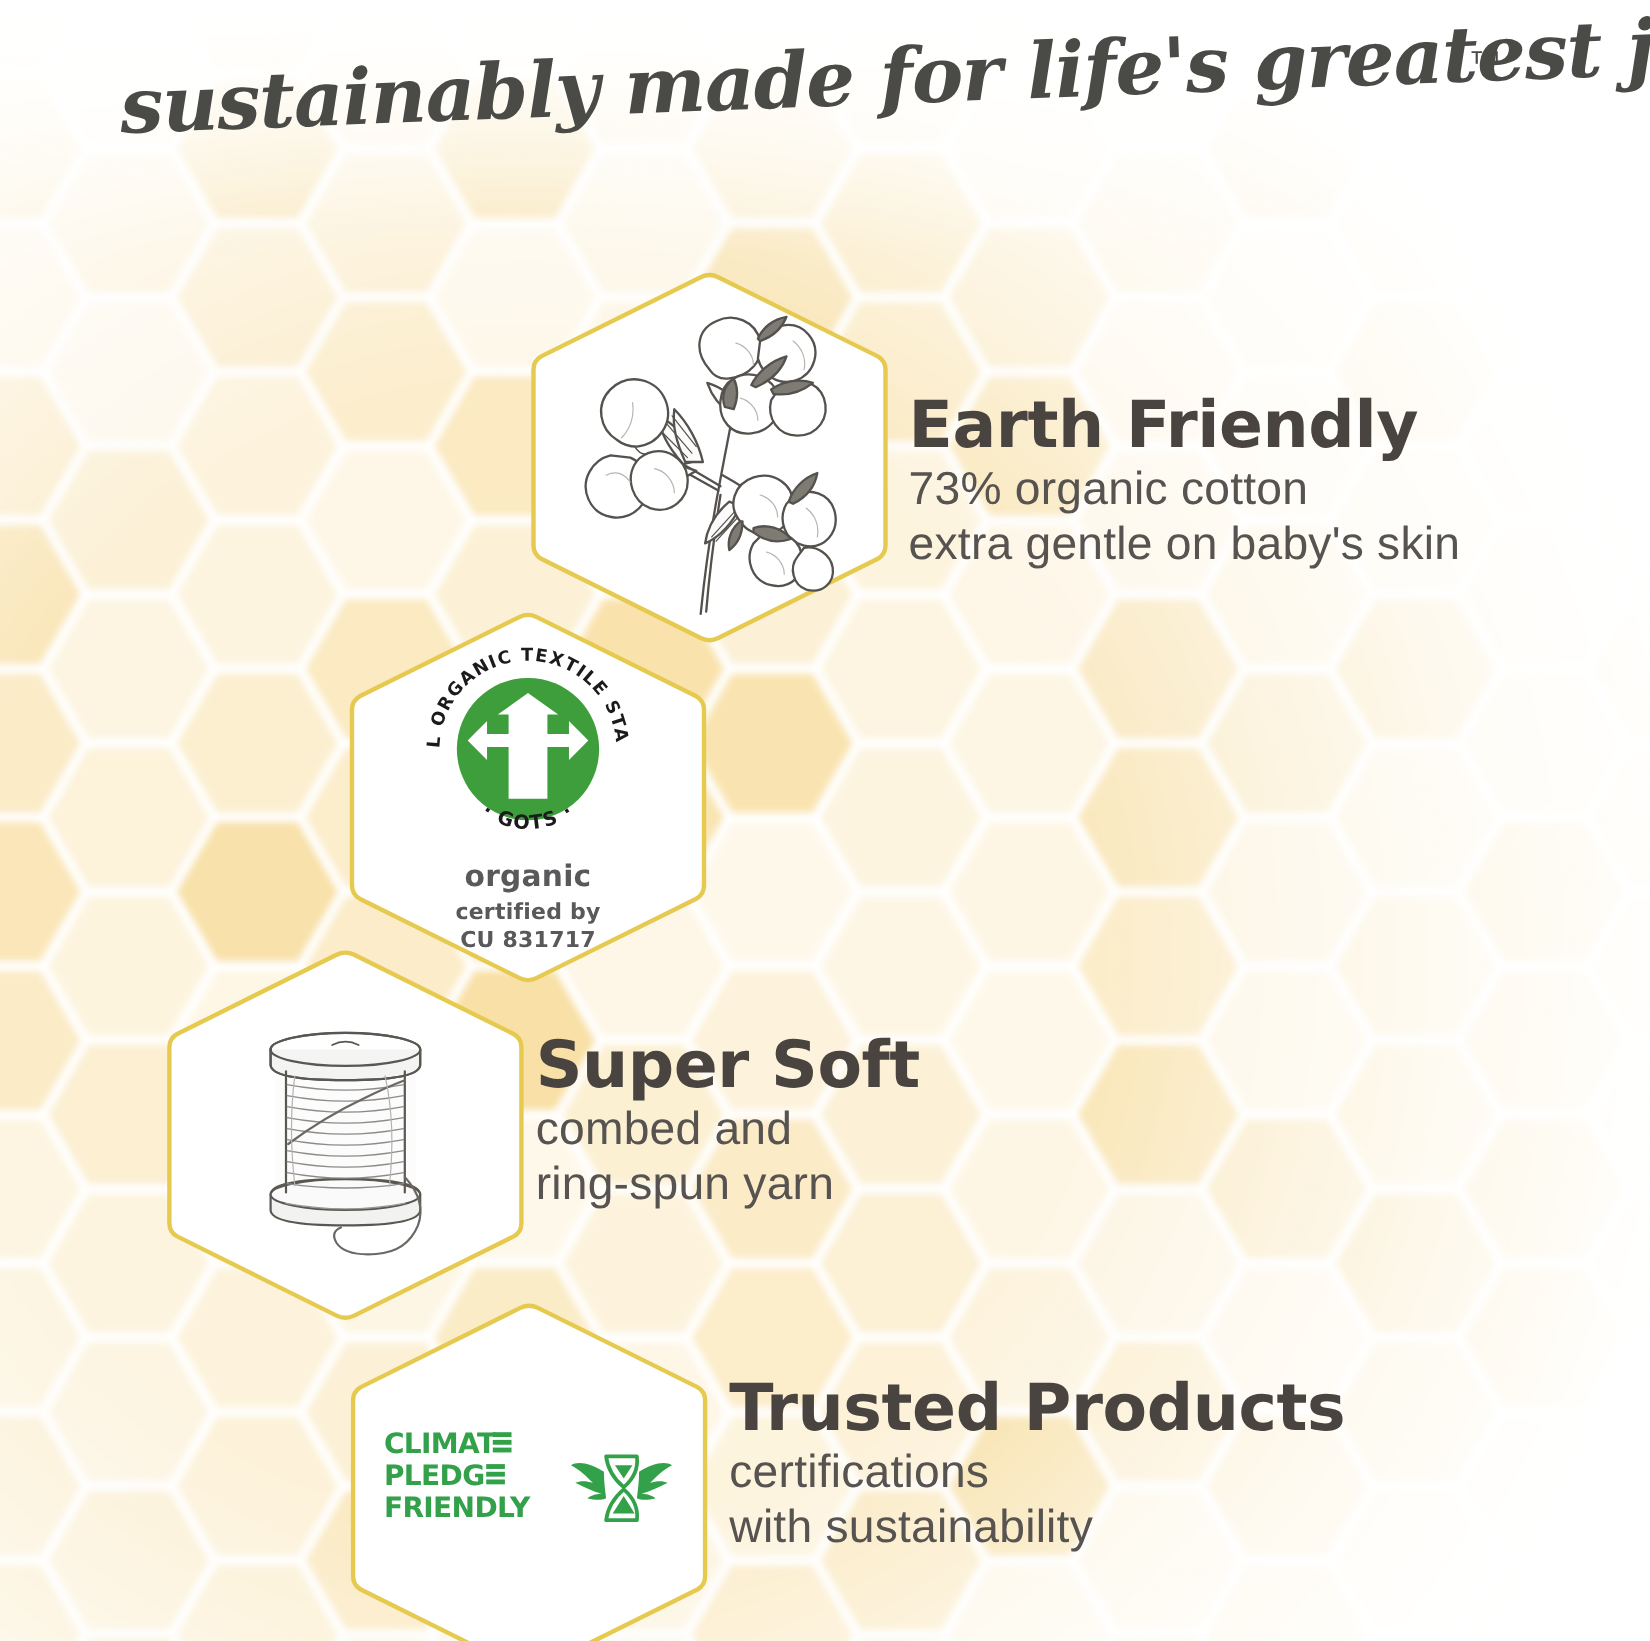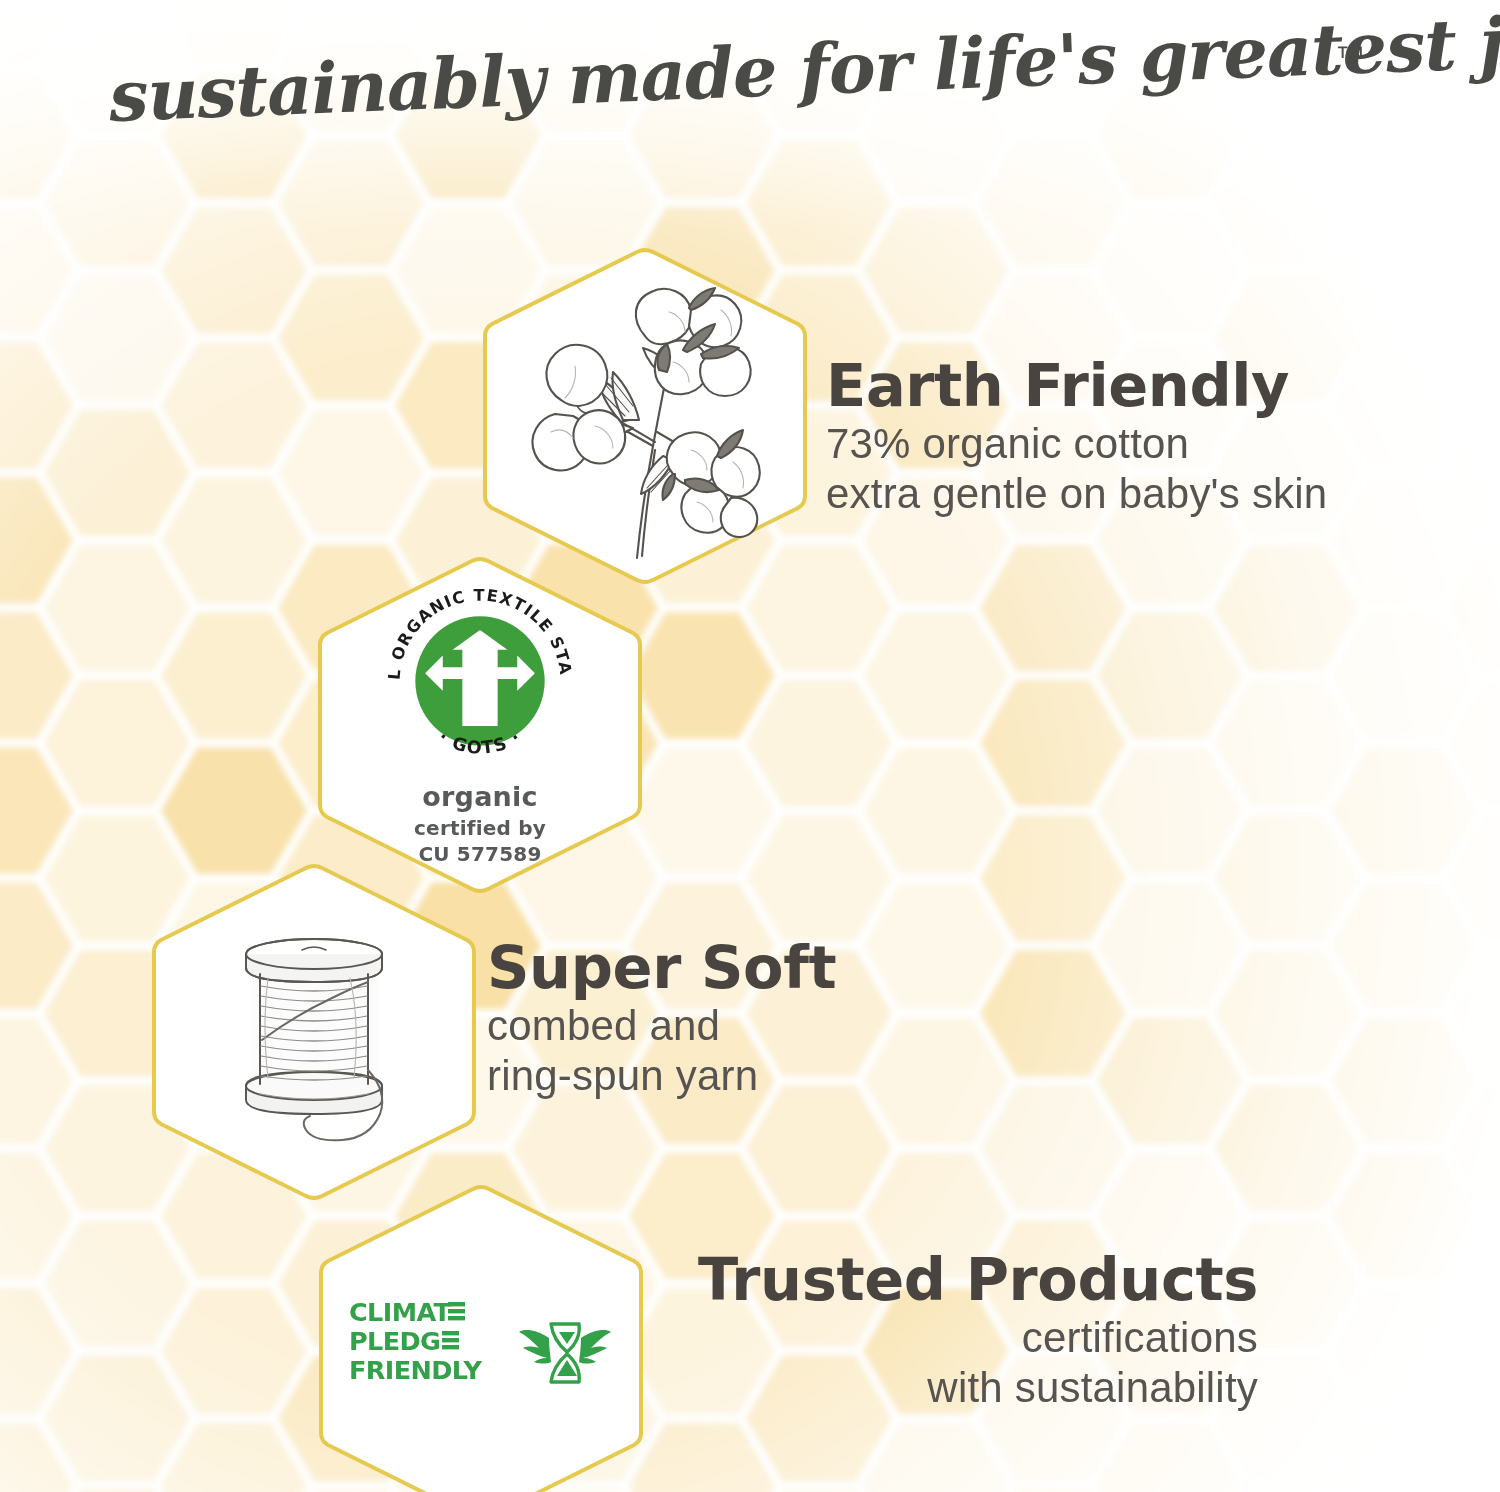--- a/index.html
+++ b/index.html
@@ -461,21 +461,21 @@
               <textPath href="#gotsTopArc" startOffset="50%" text-anchor="middle">GLOBAL ORGANIC TEXTILE STANDARD</textPath>
             </text>
             <text font-size="18">
               <textPath href="#gotsBotArc" startOffset="50%" text-anchor="middle">· GOTS ·</textPath>
             </text>
           </g>
         </svg>
         <div class="gots-organic">organic</div>
         <div class="gots-cert">
           <span>certified by</span><br>
-          <span>CU 577589</span>
+          <span>CU 831717</span>
         </div>
       </div>
     </div>
   </div>
 
 
   <div class="hex" style="left:146px; top:862px; width:336px; height:340px;">
     <svg class="hex-svg" width="336" height="340" viewBox="0 0 336 340" xmlns="http://www.w3.org/2000/svg">
       <path d="M8 90 Q8 82 15 78 L160 6 Q168 2 176 6 L321 78 Q328 82 328 90
                L328 250 Q328 258 321 262 L176 334 Q168 338 160 334 L15 262
@@ -569,19 +569,19 @@
             <path d="M32 24 C20 16 8 14 2 18 C10 22 16 28 22 34 C16 32 10 32 6 34 C14 38 22 42 30 44
                      C24 44 20 46 17 48 C24 50 30 50 34 48 C33 40 32 32 32 24 Z"></path>
             <path d="M64 24 C76 16 88 14 94 18 C86 22 80 28 74 34 C80 32 86 32 90 34 C82 38 74 42 66 44
                      C72 44 76 46 79 48 C72 50 66 50 62 48 C63 40 64 32 64 24 Z"></path>
           </g>
         </svg>
       </div>
     </div>
   </div>
 
-  <div class="feature-text" style="left:698px; top:1247px;text-align:right;">
+  <div class="feature-text" style="left:663px; top:1247px;">
     <div class="feature-title">Trusted Products</div>
     <div class="feature-line">certifications</div>
     <div class="feature-line">with sustainability</div>
   </div>
 
 </div>
 
 </body></html>

